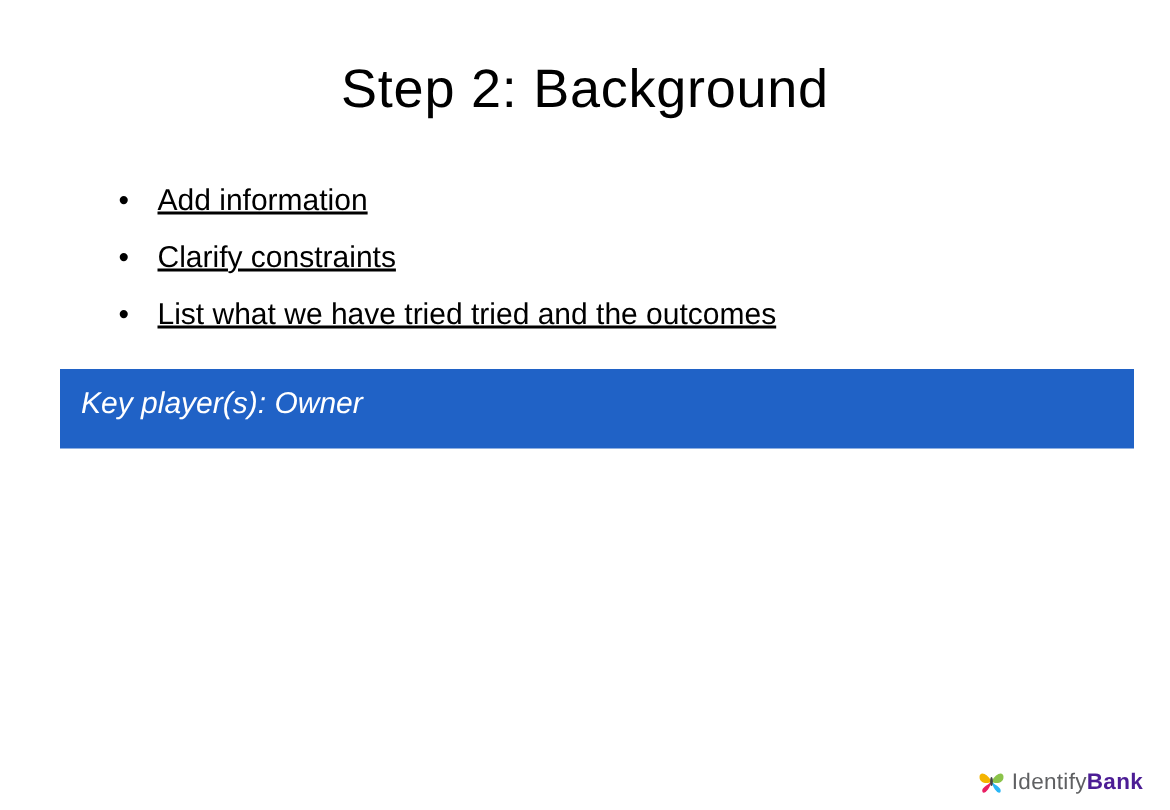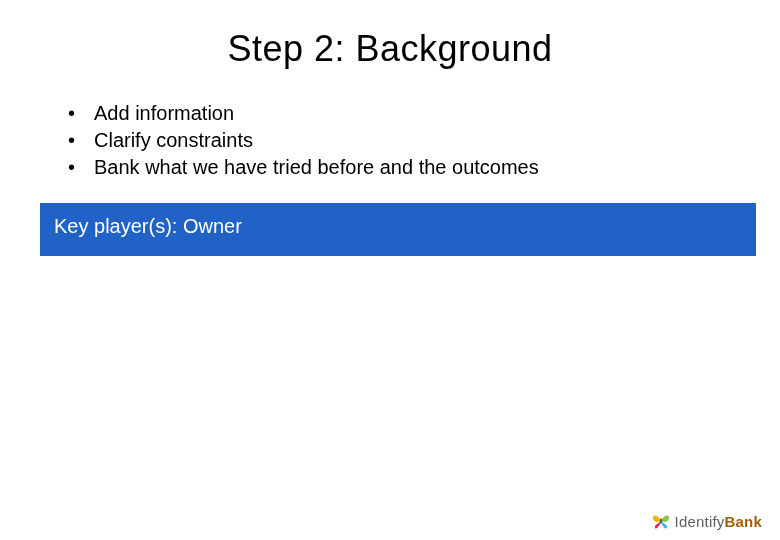--- a/index.html
+++ b/index.html
@@ -16,88 +16,90 @@
     position: relative;
     width: 780px;
     height: 540px;
     box-sizing: border-box;
   }
   .title {
     text-align: center;
     font-size: 36px;
     font-weight: 400;
     margin: 0;
-    padding-top: 28px;
+    padding-top: 38px;
     padding-bottom: 30px;
     letter-spacing: 0.5px;
   }
   .bullets {
     margin: 0;
     padding: 0 0 0 68px;
     list-style: none;
     font-size: 20px;
     line-height: 1.35;
   }
   .bullets li {
     position: relative;
     padding-left: 26px;
-    margin: 0;
+    margin: 11px;
+    text-decoration: underline;
   }
   .bullets li::before {
     content: "•";
     position: absolute;
     left: 0;
     top: 0;
     font-size: 20px;
   }
   .key-banner {
     margin-top: 22px;
     margin-left: 40px;
     margin-right: 24px;
     background: #2062c6;
     color: #ffffff;
     font-size: 20px;
     padding: 12px 22px 18px 14px;
     box-sizing: border-box;
+    font-style: italic;
   }
   .brand {
     position: absolute;
     right: 18px;
     bottom: 10px;
     display: flex;
     align-items: center;
     gap: 4px;
   }
   .brand-text {
     font-size: 15px;
     color: #5f6062;
     font-weight: 400;
     letter-spacing: 0.2px;
   }
   .brand-text .bold {
     font-weight: 700;
-    color: #a16207;
+    color: #4c1d95;
   }
   .butterfly {
     width: 20px;
     height: 18px;
     flex: 0 0 auto;
   }
 </style>
 </head>
 <body>
 
 <div class="slide">
 
   <h1 class="title">Step 2: Background</h1>
 
   <ul class="bullets">
     <li>Add information</li>
     <li>Clarify constraints</li>
-    <li>Bank what we have tried before and the outcomes</li>
+    <li>List what we have tried tried and the outcomes</li>
   </ul>
 
   <div class="key-banner">Key player(s): Owner</div>
 
   <div class="brand">
     <span class="butterfly">
       <svg viewBox="0 0 20 18" width="20" height="18">
         <path d="M10 9 C7 3, 2 2, 2 6 C2 10, 7 11, 10 9 Z" fill="#f4b400"></path>
         <path d="M10 9 C13 3, 18 2, 18 6 C18 10, 13 11, 10 9 Z" fill="#8bc34a"></path>
         <path d="M10 9 C7 12, 3 13, 4 16 C5 18, 9 14, 10 9 Z" fill="#e91e63"></path>

